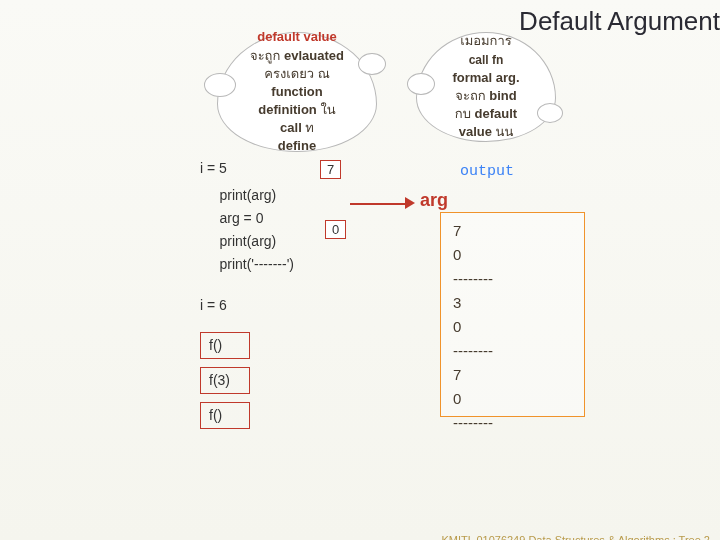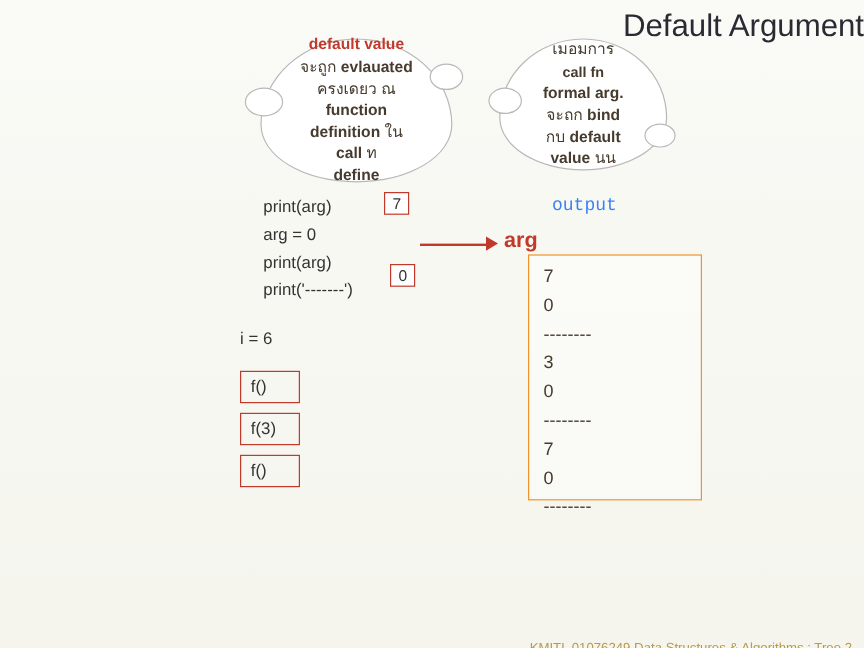--- a/index.html
+++ b/index.html
@@ -166,20 +166,21 @@
   <div><span>กบ  </span><span class="b">default</span></div>
   <div><span class="b">value </span><span>นน</span></div>
 </div>
 
 <div class="badge badge-7">7</div>
 <div class="badge badge-0">0</div>
 <div class="arrow-line arrow-1"></div>
 <div class="arrow-head arrow-1h"></div>
 
 <div class="code-area">
+  <div class="line">i = 5</div>
   <div style="height:4px"></div>
   <div class="line">     print(arg)</div>
   <div class="line">     arg = 0</div>
   <div class="line">     print(arg)</div>
   <div class="line">     print('-------')</div>
   <div style="height:18px"></div>
   <div class="line">i = 6</div>
   <div style="height:10px"></div>
   <div class="box-red">f()</div><br>
   <div class="box-red">f(3)</div><br>

